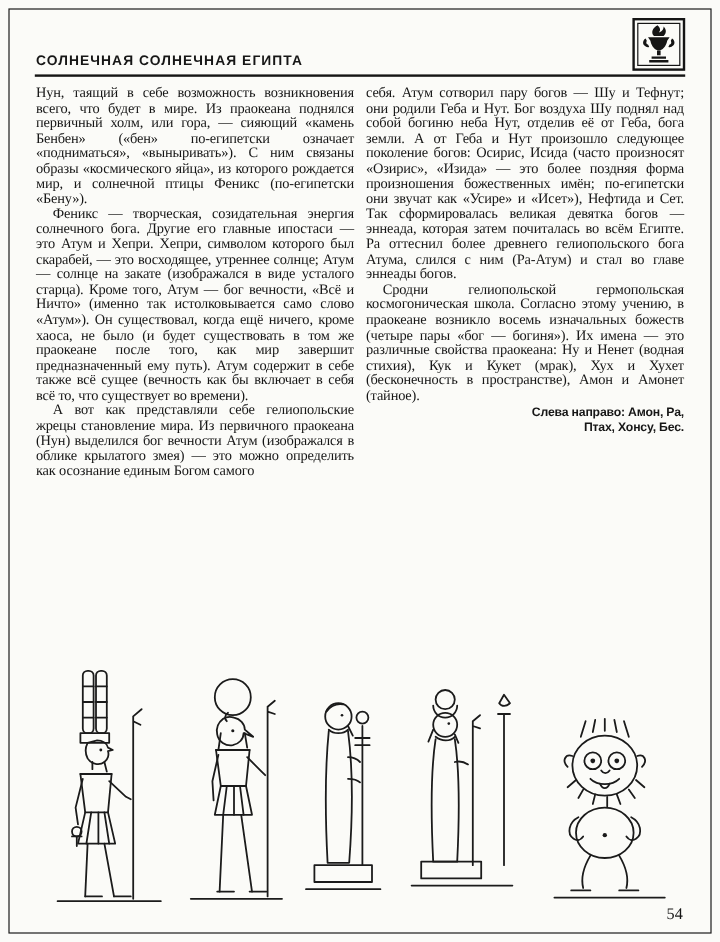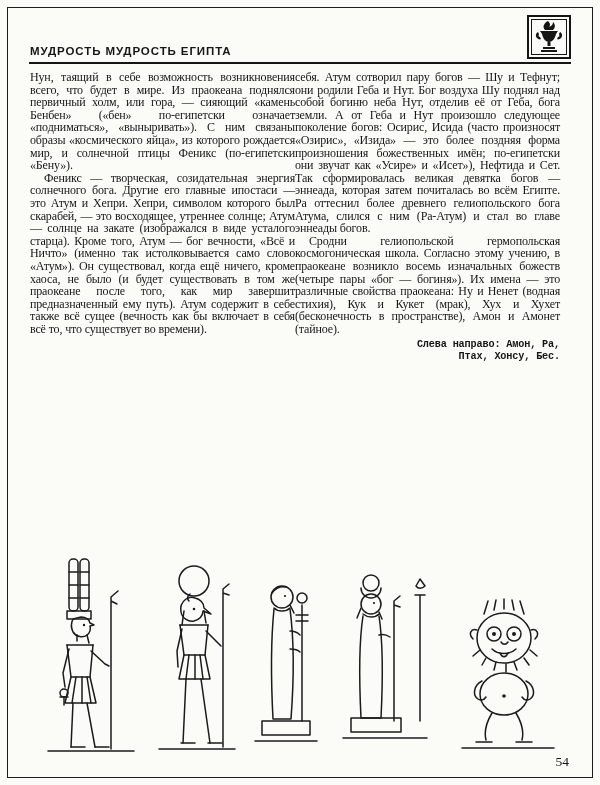--- a/index.html
+++ b/index.html
@@ -27,72 +27,73 @@
   .emblem{
     position:absolute;top:15px;right:29px;width:44px;height:44px;
     border:2px solid #151515;background:#fbfbf8;box-sizing:border-box;padding:2px;
   }
   .emblem-inner{
     width:100%;height:100%;box-sizing:border-box;border:1px solid #151515;
     display:flex;align-items:center;justify-content:center;
   }
   .text-area{
     position:absolute;left:30px;top:71px;width:540px;
-    display:flex;
+    display:flex;gap:10px;
   }
   .col{
     width:265px;font-size:12px;line-height:12.6px;text-align:justify;
     letter-spacing:-0.15px;
   }
   .col p{margin:0;text-indent:14px;}
   .col p.cont{text-indent:0;}
   .caption{
     margin-top:4px;margin-left:auto;width:152px;
-    font-family:Liberation Mono, monospace;
+    font-family:Liberation Sans, sans-serif;
     font-weight:bold;font-size:10.2px;line-height:11.6px;text-align:right;
   }
   .art{
     position:absolute;left:30px;top:548px;width:540px;height:207px;
     display:flex;align-items:flex-end;justify-content:space-between;
   }
   .fig{display:block;}
   .fig g{stroke:#1b1b1b;stroke-width:1.5;fill:none;stroke-linecap:round;stroke-linejoin:round;}
   .fig .fl{fill:#1b1b1b;stroke:none;}
   .page-number{
     position:absolute;right:31px;bottom:15px;font-size:13.5px;
   }
   .vase-icon path{fill:#151515;}
 </style>
 </head>
 <body>
 
 <div class="page">
   <div class="frame"></div>
 
-  <div class="header-title">МУДРОСТЬ МУДРОСТЬ ЕГИПТА</div>
+  <div class="header-title">СОЛНЕЧНАЯ СОЛНЕЧНАЯ ЕГИПТА</div>
   <div class="header-rule"></div>
 
   <div class="emblem">
     <div class="emblem-inner">
       <svg class="vase-icon" width="28" height="34" viewBox="0 0 28 34" aria-hidden="true">
         <path d="M13 1c2 2 3 4 1 6 3-1 4-3 4-5 2 2 3 5 0 8h-8c-3-3-1-7 3-9z"></path>
         <path d="M5 11h18l-2 3c-1 5-4 8-7 8s-6-3-7-8z"></path>
         <path d="M3 12c-2 1-3 4-1 6 1 1 3 2 4 1l-1-2c-1 0-2-1-1-3z"></path>
         <path d="M25 12c2 1 3 4 1 6-1 1-3 2-4 1l1-2c1 0 2-1 1-3z"></path>
         <path d="M12.5 22h3v4h-3z"></path>
         <path d="M8 27h12v2H8z"></path>
         <path d="M6 30h16v2H6z"></path>
       </svg>
     </div>
   </div>
 
   <div class="text-area">
     <div class="col">
       <p class="cont">Нун, таящий в себе возможность возникновения всего, что будет в мире. Из праокеана поднялся первичный холм, или гора, — сияющий «камень Бенбен» («бен» по-египетски означает «подниматься», «выныривать»). С ним связаны образы «космического яйца», из которого рождается мир, и солнечной птицы Феникс (по-египетски «Бену»).</p>
       <p>Феникс — творческая, созидательная энергия солнечного бога. Другие его главные ипостаси — это Атум и Хепри. Хепри, символом которого был скарабей, — это восходящее, утреннее солнце; Атум — солнце на закате (изображался в виде усталого старца). Кроме того, Атум — бог вечности, «Всё и Ничто» (именно так истолковывается само слово «Атум»). Он существовал, когда ещё ничего, кроме хаоса, не было (и будет существовать в том же праокеане после того, как мир завершит предназначенный ему путь). Атум содержит в себе также всё сущее (вечность как бы включает в себя всё то, что существует во времени).</p>
+      <p>А вот как представляли себе гелиопольские жрецы становление мира. Из первичного праокеана (Нун) выделился бог вечности Атум (изображался в облике крылатого змея) — это можно определить как осознание единым Богом самого</p>
     </div>
     <div class="col">
       <p class="cont">себя. Атум сотворил пару богов — Шу и Тефнут; они родили Геба и Нут. Бог воздуха Шу поднял над собой богиню неба Нут, отделив её от Геба, бога земли. А от Геба и Нут произошло следующее поколение богов: Осирис, Исида (часто произносят «Озирис», «Изида» — это более поздняя форма произношения божественных имён; по-египетски они звучат как «Усире» и «Исет»), Нефтида и Сет. Так сформировалась великая девятка богов — эннеада, которая затем почиталась во всём Египте. Ра оттеснил более древнего гелиопольского бога Атума, слился с ним (Ра-Атум) и стал во главе эннеады богов.</p>
       <p>Сродни гелиопольской гермопольская космогоническая школа. Согласно этому учению, в праокеане возникло восемь изначальных божеств (четыре пары «бог — богиня»). Их имена — это различные свойства праокеана: Ну и Ненет (водная стихия), Кук и Кукет (мрак), Хух и Хухет (бесконечность в пространстве), Амон и Амонет (тайное).</p>
       <div class="caption">Слева направо: Амон, Ра, Птах, Хонсу, Бес.</div>
     </div>
   </div>
 
   <div class="art">
 

